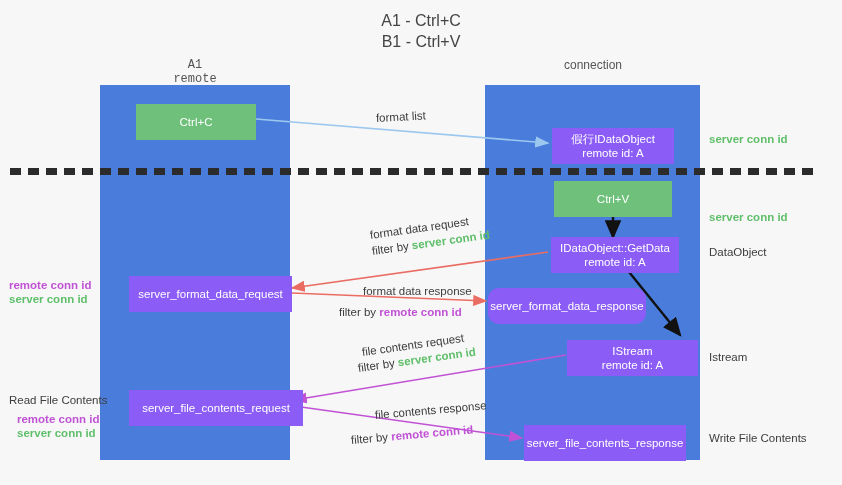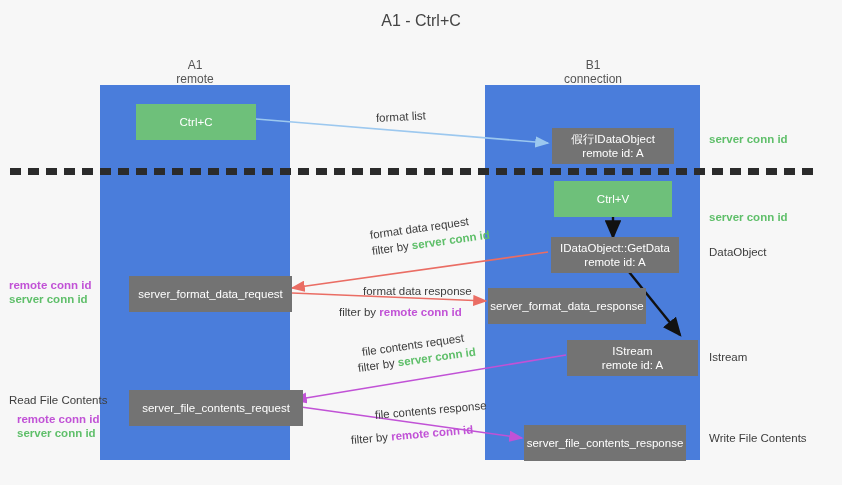--- a/index.html
+++ b/index.html
@@ -34,21 +34,21 @@
   .box{
     position:absolute;
     box-sizing:border-box;
     display:flex;flex-direction:column;
     align-items:center;justify-content:center;
     color:#fff;font-size:11.5px;line-height:14px;
     text-align:center;
     padding:18px 6px;
   }
   .box.green{background:#6ec07a;}
-  .box.orange{background:#737373;}
+  .box.orange{background:#8b5cf6;}
   .box .l2{display:block;}
 
   
   .side{position:absolute;font-size:11.5px;line-height:14px;}
   .green-t{color:#5fbf6a;font-weight:bold;}
   .purple-t{color:#c152d6;font-weight:bold;}
   .dark-t{color:#3d3d3d;}
 
   
   .ann{
@@ -66,28 +66,28 @@
     display:block;float:left;width:11px;height:7px;background:#2b2b2b;margin-right:7px;
   }
 </style>
 </head>
 <body>
 
 <div class="stage">
 
   <div class="title">
     <div>A1 - Ctrl+C</div>
-  </div>
-
-  <div class="lane-head" style="left:130px;top:58px;width:130px;">
+    <div>B1 - Ctrl+V</div>
+  </div>
+
+  <div class="lane-head" style="left:130px;top:58px;width:130px;font-family:Liberation Mono, monospace;">
     <span class="big">A1</span>
     <span class="sub">remote</span>
   </div>
   <div class="lane-head" style="left:528px;top:58px;width:130px;">
-    <span class="big">B1</span>
     <span class="sub">connection</span>
   </div>
 
   <div class="lane" id="lane-a"></div>
   <div class="lane" id="lane-b"></div>
 
   <svg class="wires" viewBox="0 0 842 485">
     <defs>
       <marker id="ah-blue" markerWidth="9" markerHeight="7" refX="8" refY="3.5" orient="auto">
         <polygon points="0 0, 9 3.5, 0 7" fill="#9cc8ef"></polygon>
@@ -185,21 +185,21 @@
 
   <div class="box green" style="left:554px;top:181px;width:118px;height:32px;">
     <span>Ctrl+V</span>
   </div>
 
   <div class="box orange" style="left:551px;top:237px;width:128px;height:31px;">
     <span>IDataObject::GetData</span>
     <span class="l2">remote id: A</span>
   </div>
 
-  <div class="box orange" style="left:488px;top:288px;width:158px;height:27px;">
+  <div class="box orange" style="left:488px;top:288px;width:158px;height:27px;border-radius:11px;">
     <span>server_format_data_response</span>
   </div>
 
   <div class="box orange" style="left:567px;top:340px;width:131px;height:31px;">
     <span>IStream</span>
     <span class="l2">remote id: A</span>
   </div>
 
   <div class="box orange" style="left:524px;top:425px;width:162px;height:27px;">
     <span>server_file_contents_response</span>

